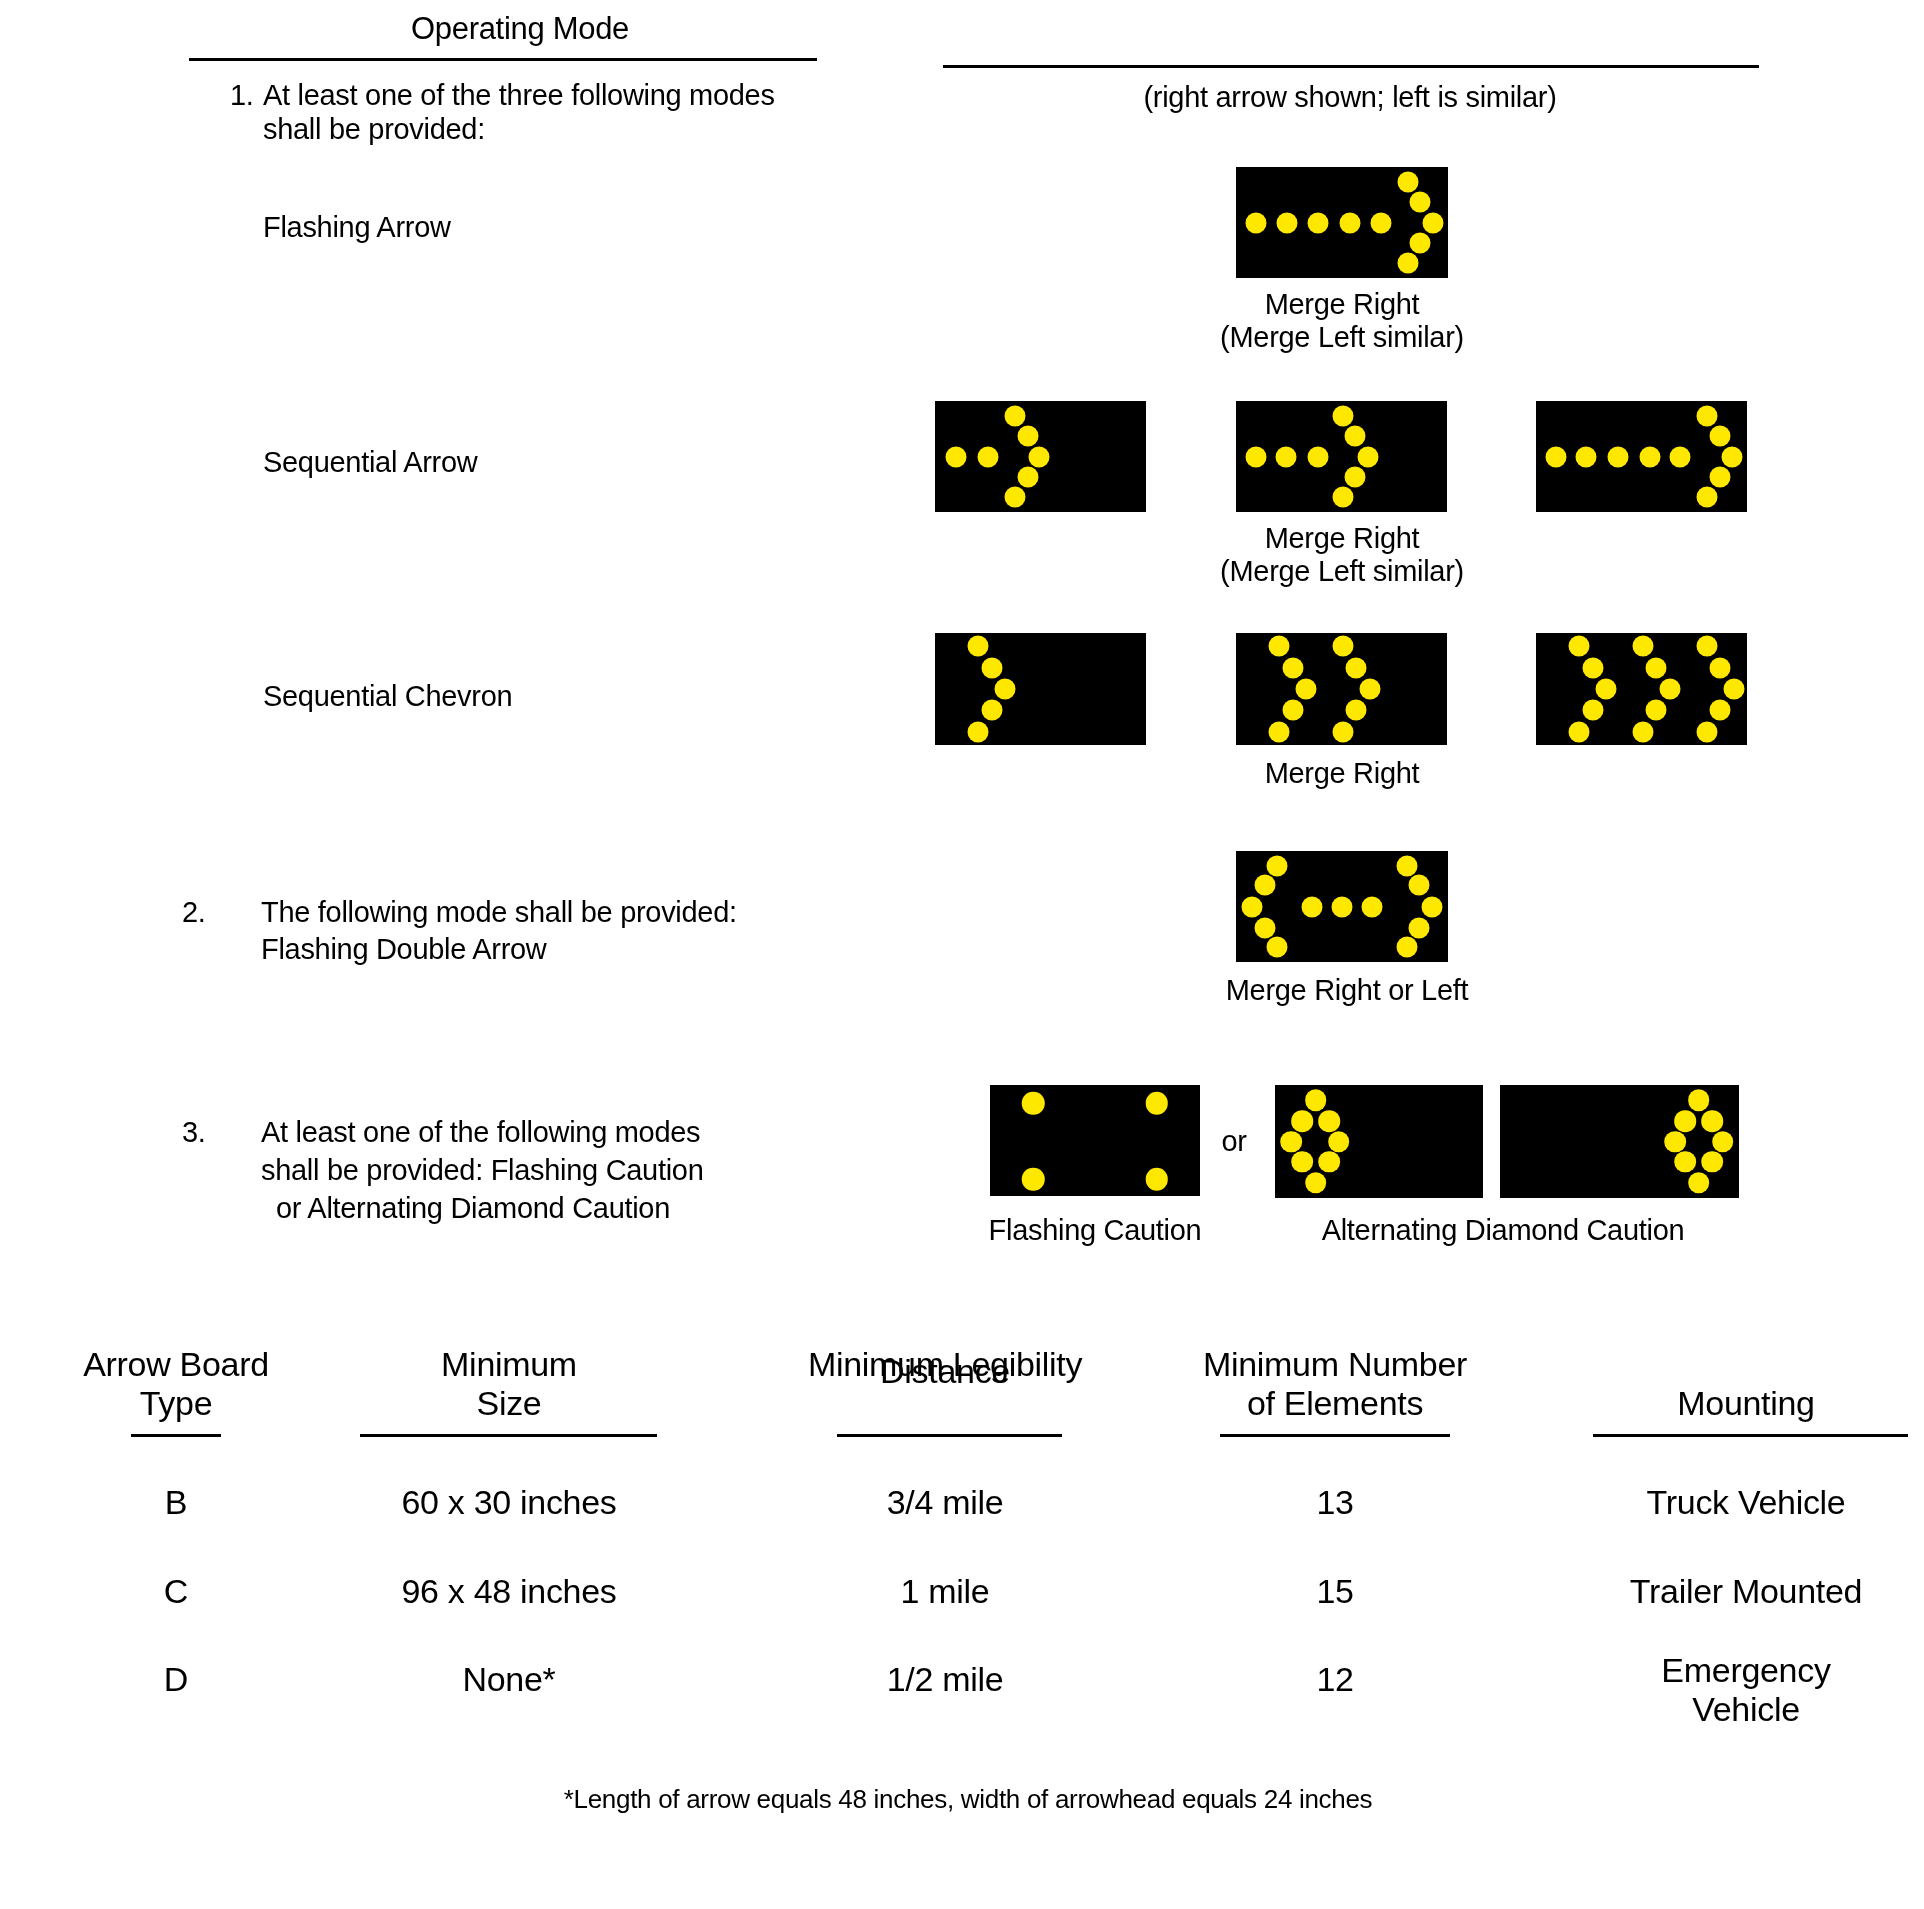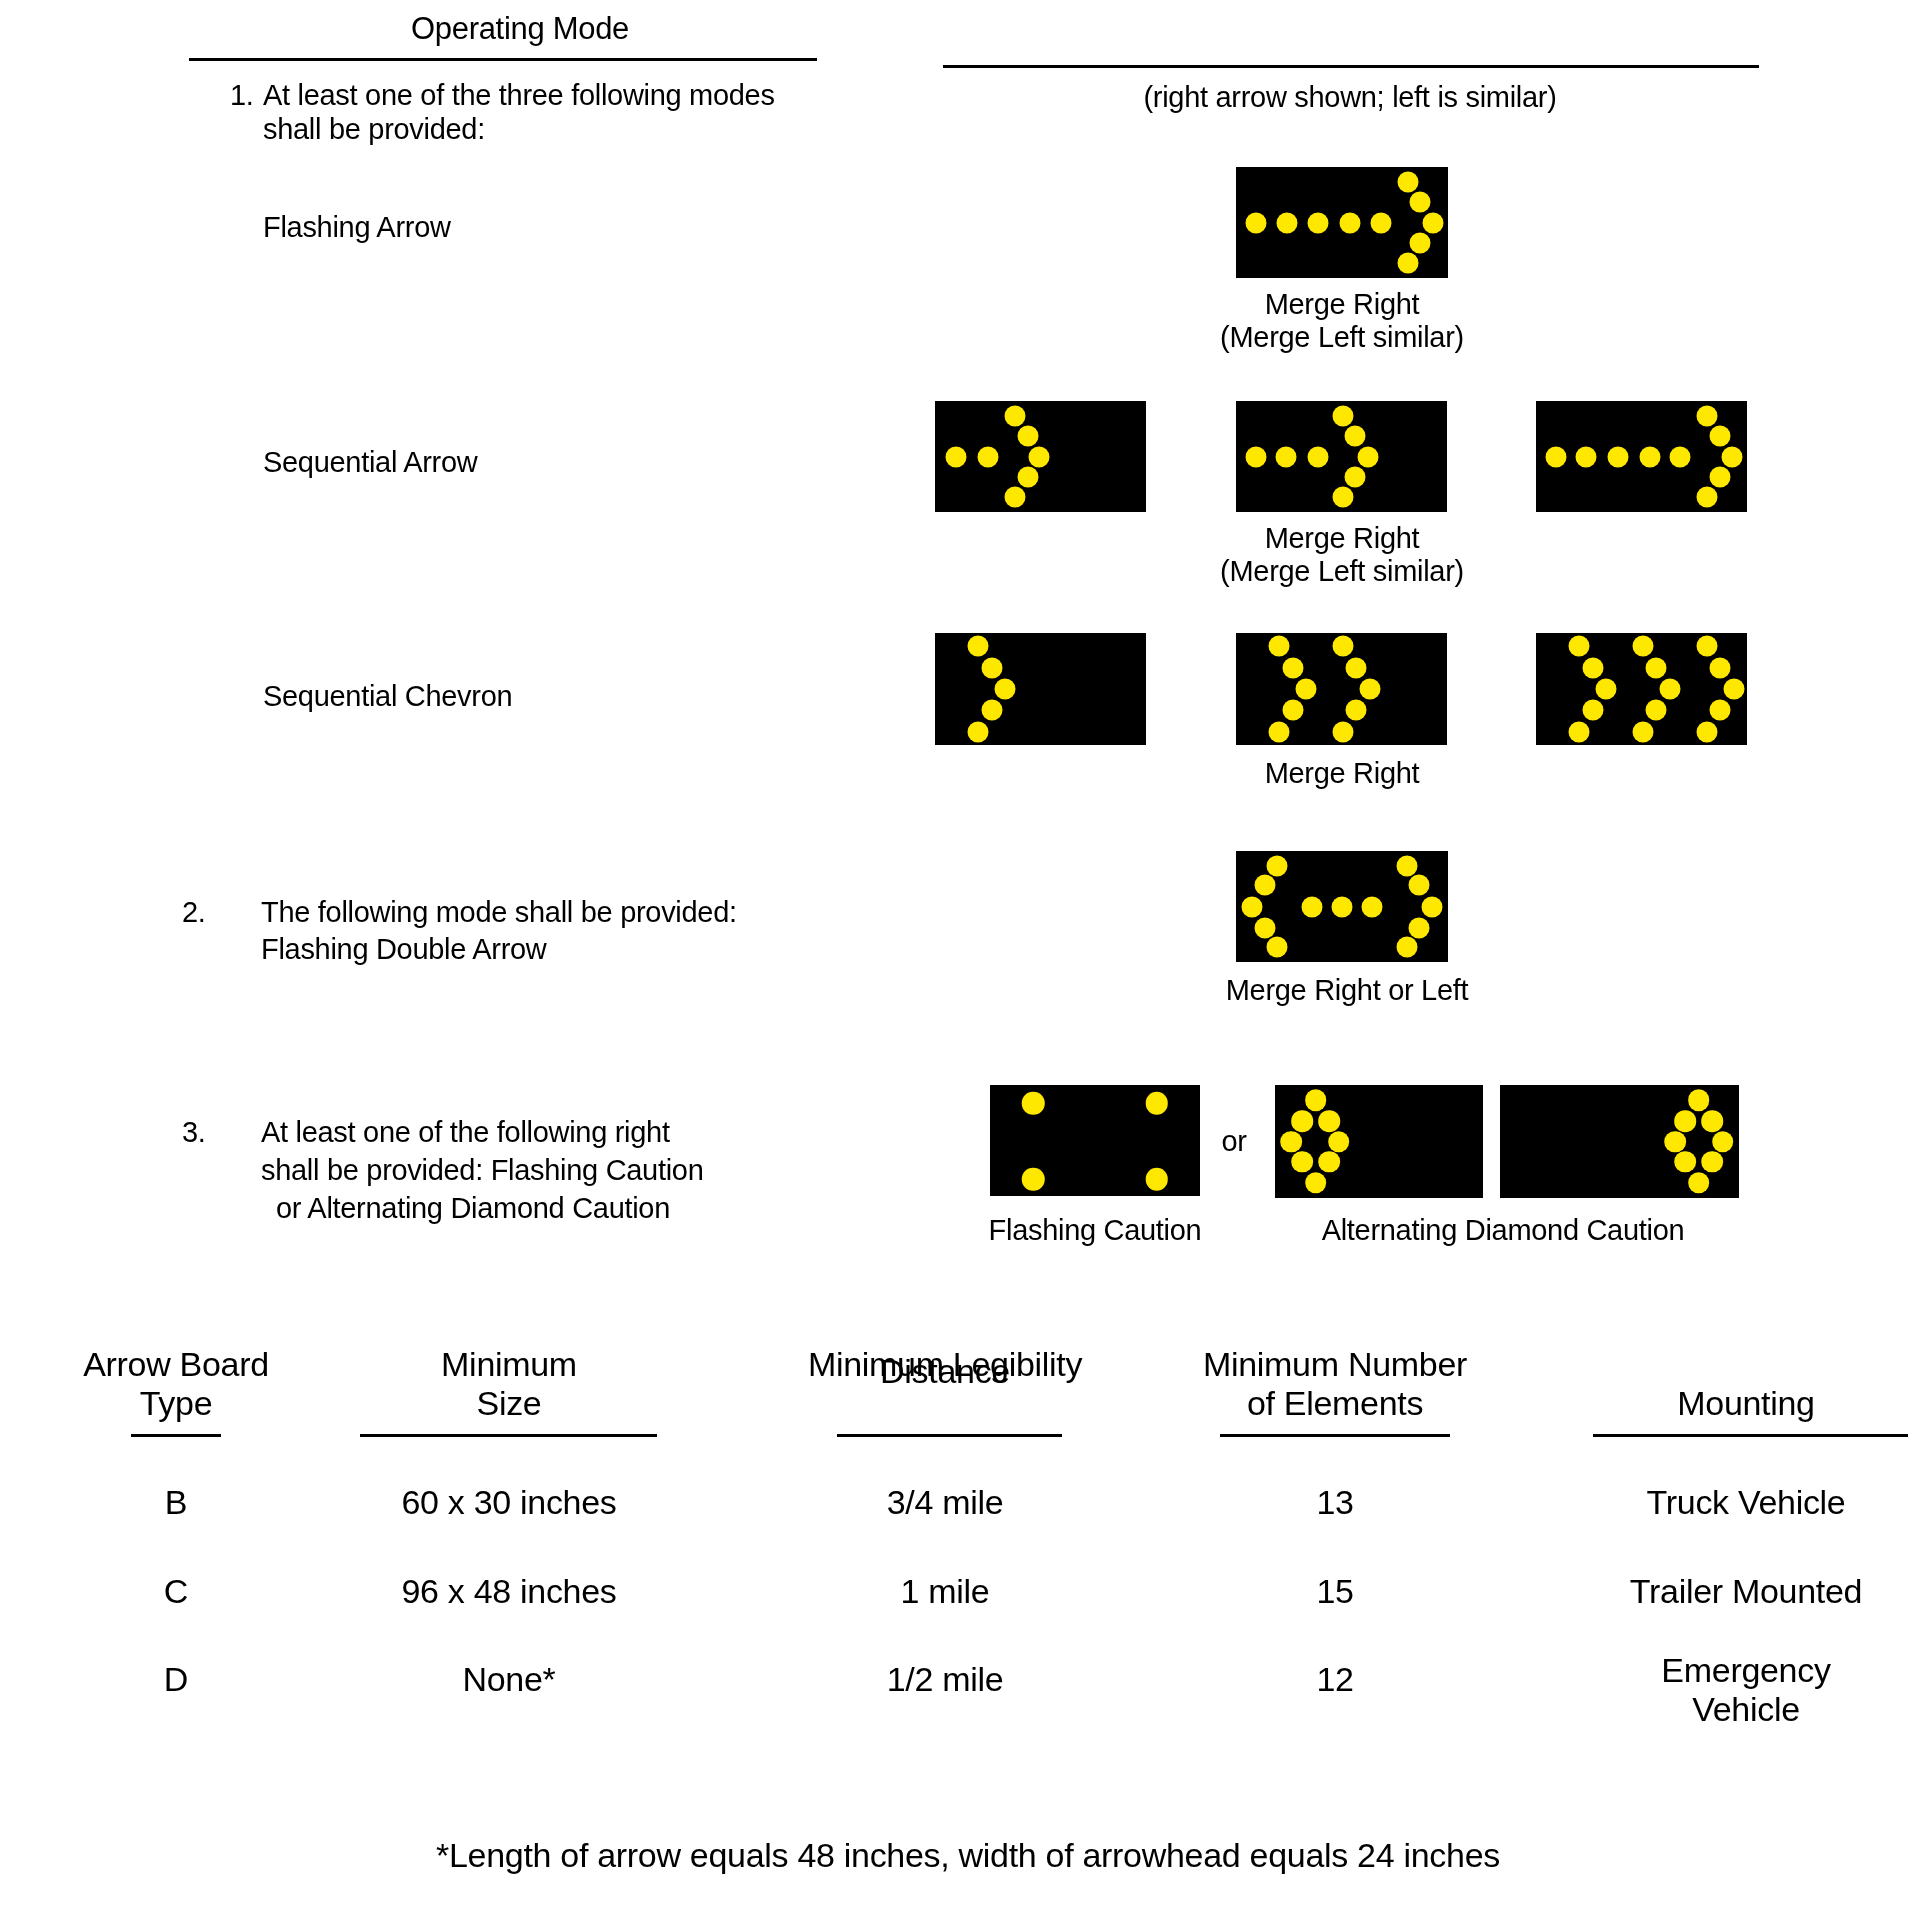--- a/index.html
+++ b/index.html
@@ -11,21 +11,21 @@
   .txt{position:absolute;white-space:nowrap;}
   .ctext{position:absolute;white-space:nowrap;transform:translateX(-50%);text-align:center;}
   .rule{position:absolute;height:2.7px;background:#000000;}
   .panel{position:absolute;}
   .dot{position:absolute;border-radius:50%;transform:translate(-50%,-50%);}
   #hdr-left{left:520px;top:10.8px;font-size:31px;}
   #rule-left{left:189px;top:58px;width:628px;}
   #hdr-right{left:1350px;top:18px;font-size:31px;}
   #rule-right{left:943px;top:65px;width:816px;}
   #hdr-sub{left:1350px;top:81px;font-size:29px;}
-  #footnote{left:968px;top:1836px;font-size:34px;}
+  #footnote{left:968px;top:1784px;font-size:26px;}
   .item-num,.item-line{font-size:29px;}
   .mode-label{font-size:29px;}
   .caption{font-size:29px;}
   .th,.td{font-size:34px;}
 </style>
 </head>
 <body>
 
 <div class="canvas">
   <div class="ctext" id="hdr-left">Operating Mode</div>
@@ -34,21 +34,21 @@
   <div class="ctext" id="hdr-sub">(right arrow shown; left is similar)</div>
 
   <div id="gen-items">
       <div class="txt item-num" style="left: 230px; top: 79px;">1.</div>
       <div class="txt item-line" style="left: 263px; top: 79px;">At least one of the three following modes</div>
       <div class="txt item-line" style="left: 263px; top: 113px;">shall be provided:</div>
       <div class="txt item-num" style="left: 182px; top: 896px;">2.</div>
       <div class="txt item-line" style="left: 261px; top: 896px;">The following mode shall be provided:</div>
       <div class="txt item-line" style="left: 261px; top: 933px;">Flashing Double Arrow</div>
       <div class="txt item-num" style="left: 182px; top: 1116px;">3.</div>
-      <div class="txt item-line" style="left: 261px; top: 1116px;">At least one of the following right</div>
+      <div class="txt item-line" style="left: 261px; top: 1116px;">At least one of the following modes</div>
       <div class="txt item-line" style="left: 261px; top: 1154px;">shall be provided: Flashing Caution</div>
       <div class="txt item-line" style="left: 276px; top: 1192px;">or Alternating Diamond Caution</div>
     </div>
   <div id="gen-mode-labels">
       <div class="txt mode-label" style="left: 263px; top: 211px;">Flashing Arrow</div>
       <div class="txt mode-label" style="left: 263px; top: 446px;">Sequential Arrow</div>
       <div class="txt mode-label" style="left: 263px; top: 680px;">Sequential Chevron</div>
     </div>
   <div id="gen-panels">
       <div class="panel" style="left: 1236px; top: 167px; width: 212px; height: 111px; background: rgb(0, 0, 0);">

